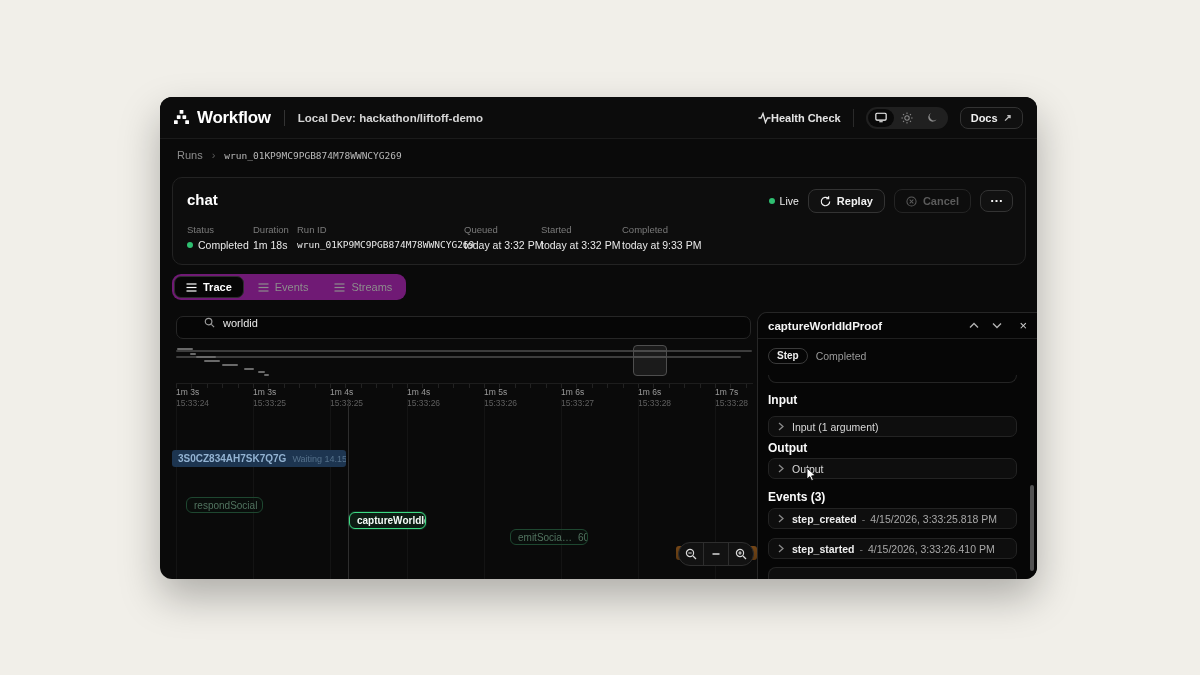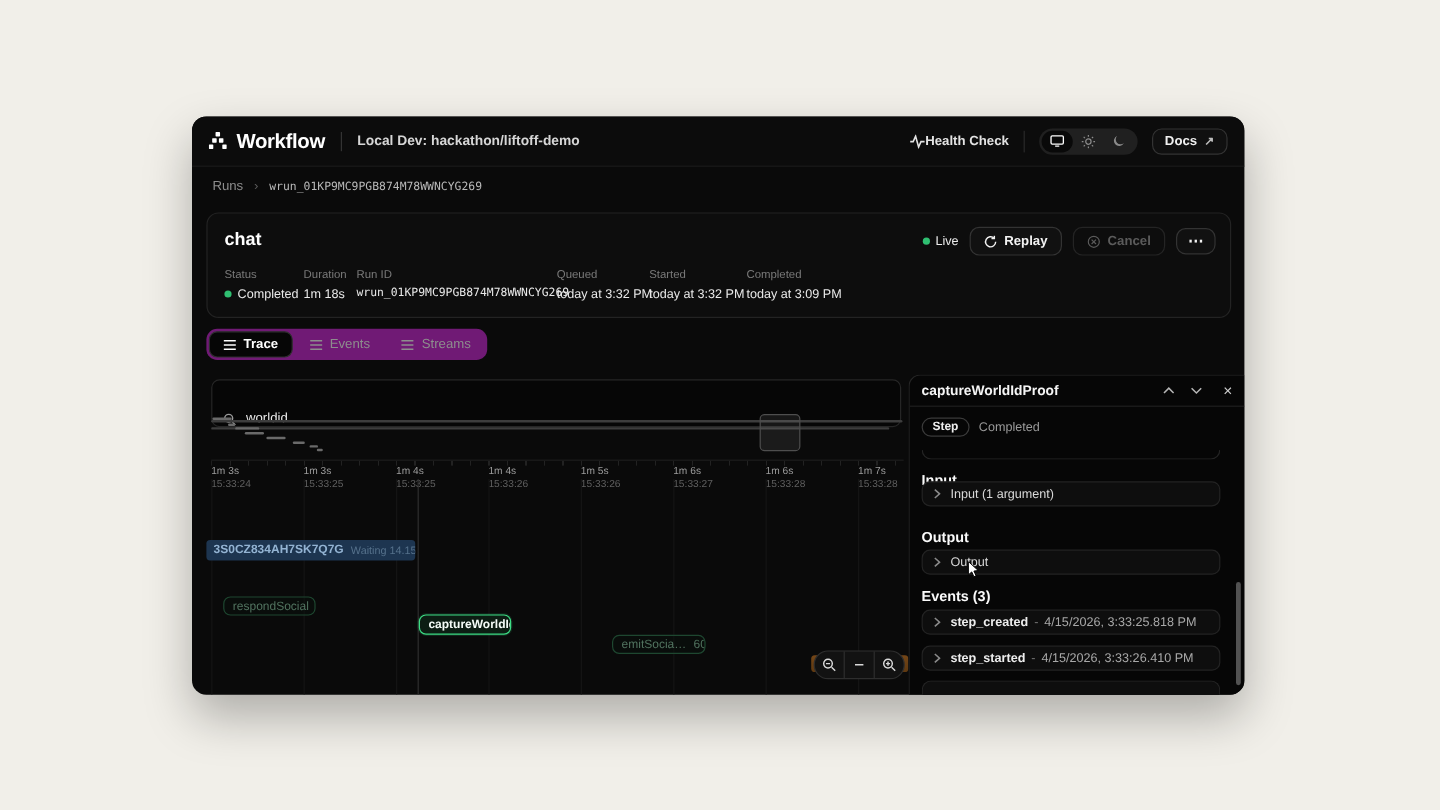--- a/index.html
+++ b/index.html
@@ -48,22 +48,22 @@
   .meta .val.mono { font-family:"DejaVu Sans Mono",monospace; font-size:9.5px; }
 
   
   .tabs { position:absolute; left:12px; top:177px; display:flex; gap:2px; background:#701a75;
     border-radius:9px; padding:2px; }
   .tab { display:flex; align-items:center; gap:6px; padding:4px 11px; border-radius:7px;
     font-size:11px; color:#8d8d8d; border:1px solid transparent; }
   .tab.active { background:#060606; color:#fff; border-color:#2e2e2e; font-weight:600; }
 
   
-  .search { position:absolute; left:16px; top:219px; width:575px; height:40px; display:flex; align-items:flex-end;
-    gap:8px; padding:0 9px; border:1px solid #262626; border-radius:7px; background:#060606; }
+  .search { position:absolute; left:16px; top:219px; width:575px; height:23px; display:flex; align-items:flex-start;
+    gap:8px; padding:0 27px; border:1px solid #262626; border-radius:7px; background:#060606; }
   .search-text { font-size:11px; color:#e8e8e8; }
 
   .minimap { position:absolute; left:16px; top:248px; width:577px; height:37px; }
   .mm-line { position:absolute; height:2px; background:#3d3d3d; border-radius:1px; }
   .mm-bar { position:absolute; height:2px; background:#6a6a6a; border-radius:1px; }
   .mm-view { position:absolute; border:1px solid #4e4e4e; background:rgba(255,255,255,.07); border-radius:4px; }
 
   .axis { position:absolute; left:16px; top:286px; width:577px; height:16px;
     border-top:1px solid #1d1d1d;
     background:repeating-linear-gradient(to right,#222 0 1px,transparent 1px 15.4px);
@@ -244,21 +244,21 @@
         </div>
         <div class="meta" style="left: 368px;">
           <div class="lbl">Started</div>
           <div class="val">
             <span>today at 3:32 PM</span>
           </div>
         </div>
         <div class="meta" style="left: 449px;">
           <div class="lbl">Completed</div>
           <div class="val">
-            <span>today at 3:09 PM</span>
+            <span>today at 9:33 PM</span>
           </div>
         </div>
       </div>
   </div>
 
   <div class="tabs" id="tabs">
       <div class="tab active">
         <svg width="11" height="9" viewBox="0 0 11 9" fill="none" stroke="currentColor" stroke-width="1.2">
           <line x1="0.5" y1="1" x2="10.5" y2="1"></line>
           <line x1="0.5" y1="4.5" x2="10.5" y2="4.5"></line>
@@ -406,21 +406,21 @@
         <span class="p-close">×</span>
       </span>
     </div>
     <div class="p-badges">
       <span class="pill">Step</span>
       <span class="p-status">Completed</span>
     </div>
     <div class="frag-bottom" style="top:62px;"></div>
 
     <div class="p-h" style="top:80px;">Input</div>
-    <div class="p-row" style="top:88px;">
+    <div class="p-row" style="top:103px;">
       <span class="chev">
         <svg width="6" height="9" viewBox="0 0 6 9" fill="none" stroke="currentColor" stroke-width="1.3">
             <polyline points="1,1 5,4.5 1,8"></polyline>
           </svg>
       </span>
       <span class="txt">Input (1 argument)</span>
     </div>
 
     <div class="p-h" style="top:128px;">Output</div>
     <div class="p-row" style="top:145px;">

